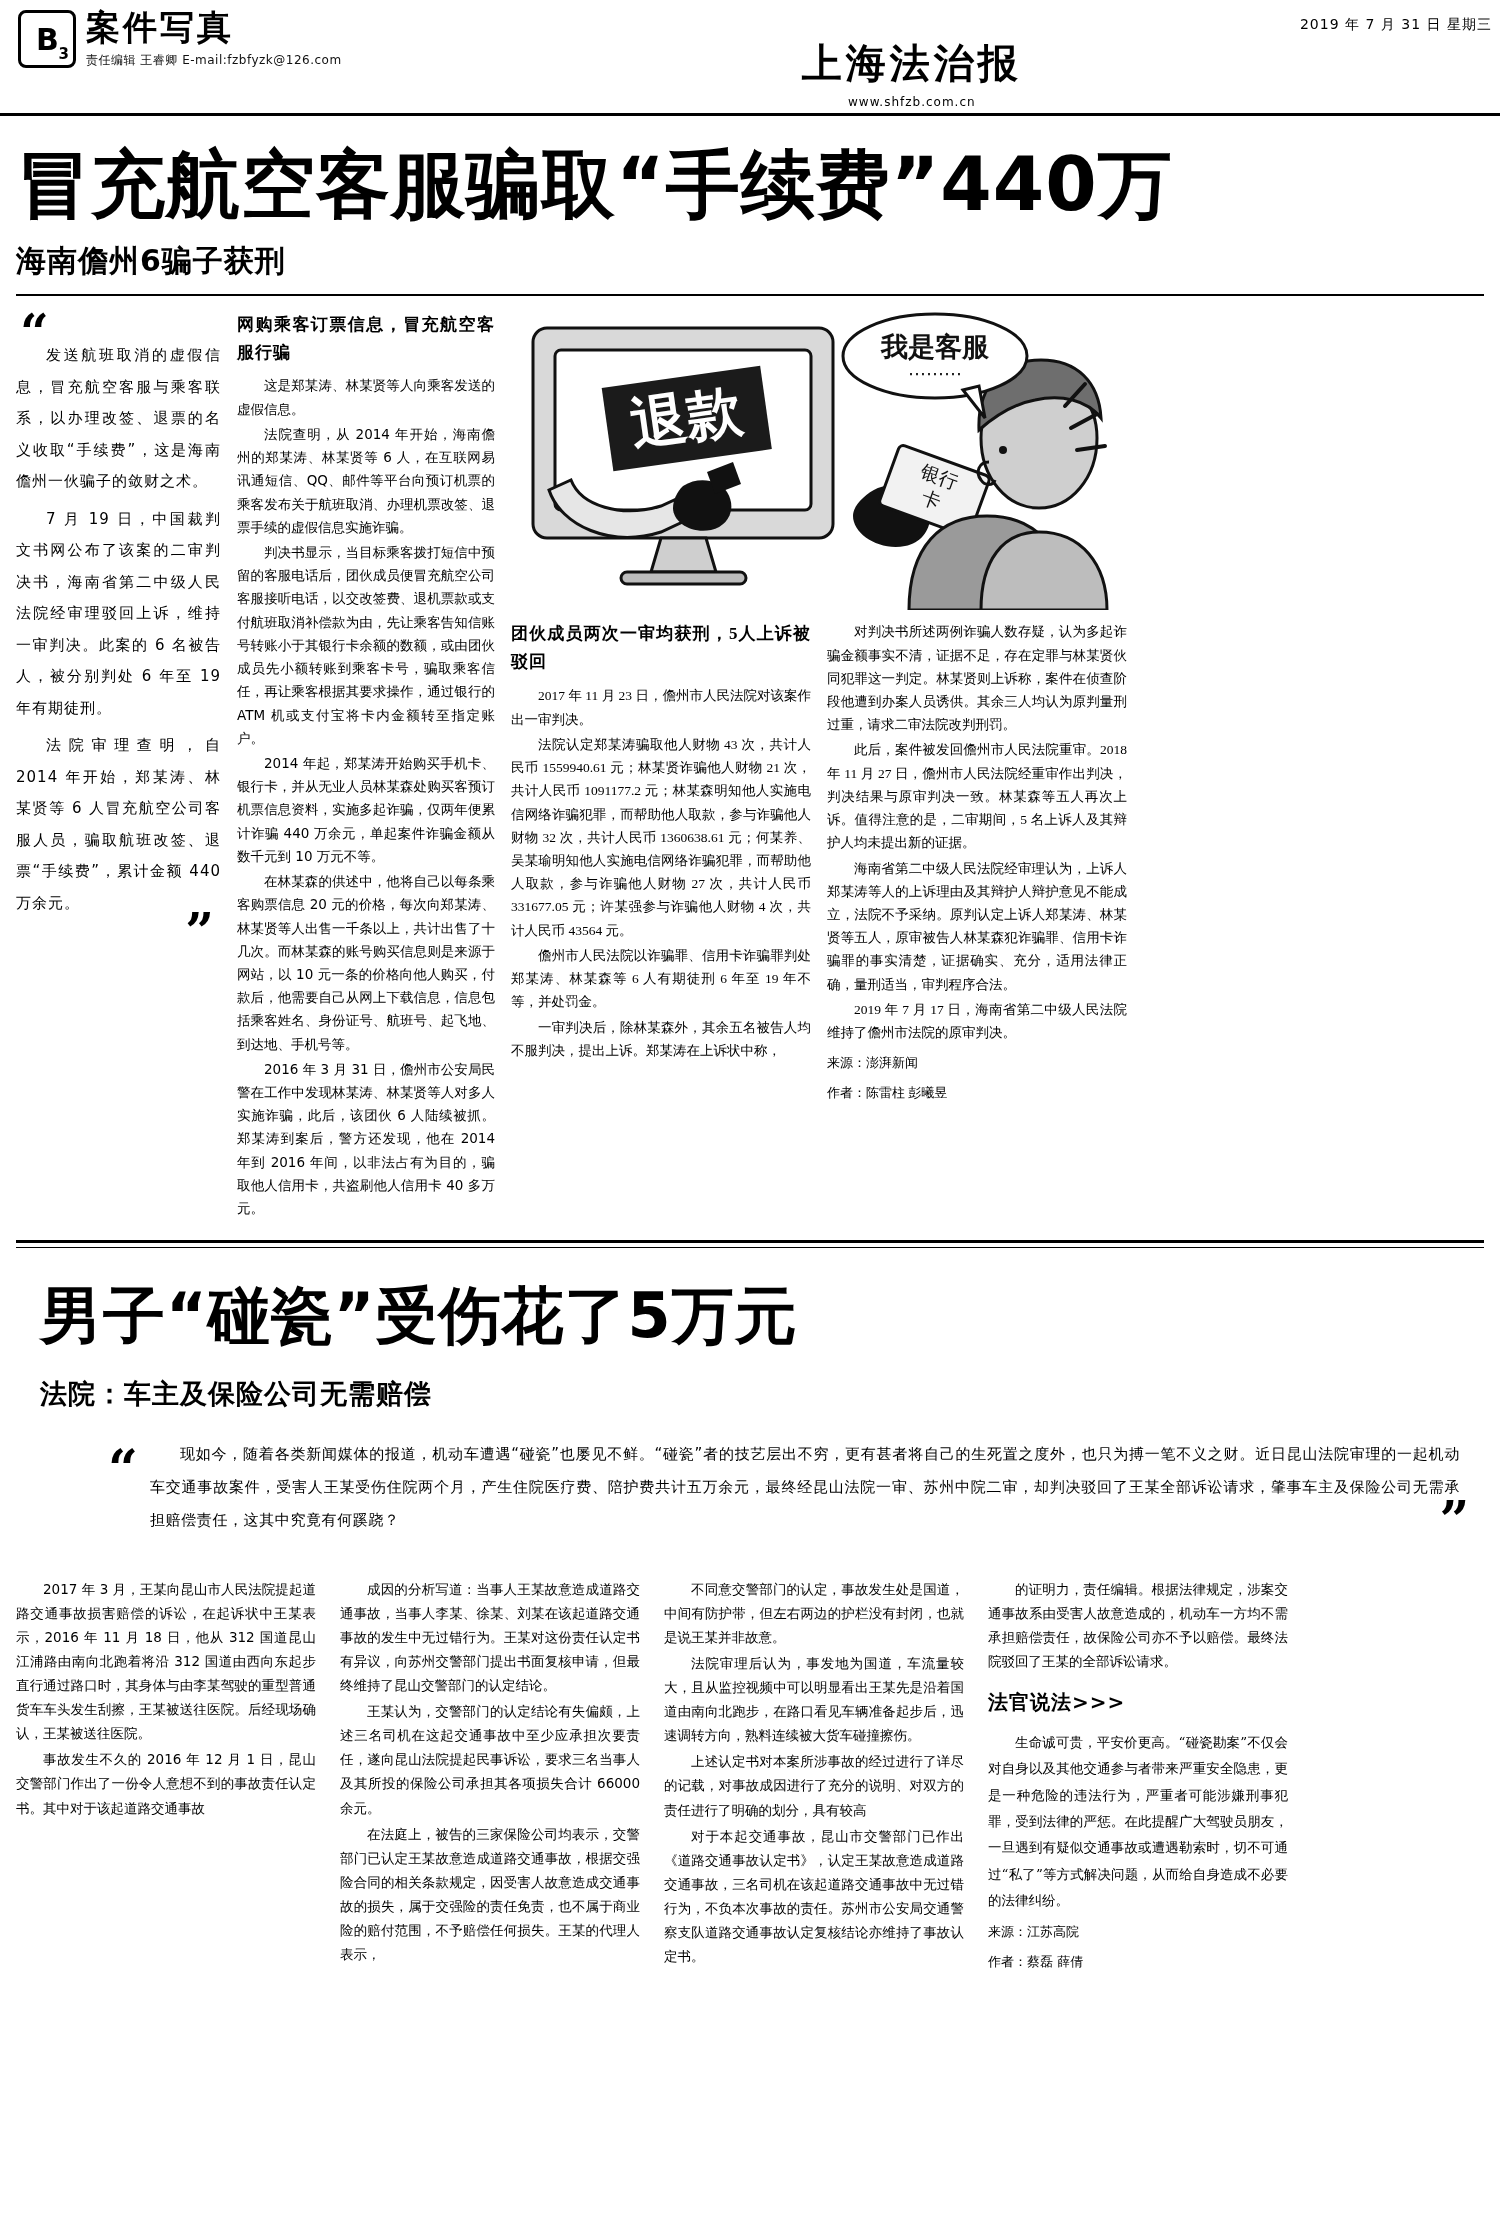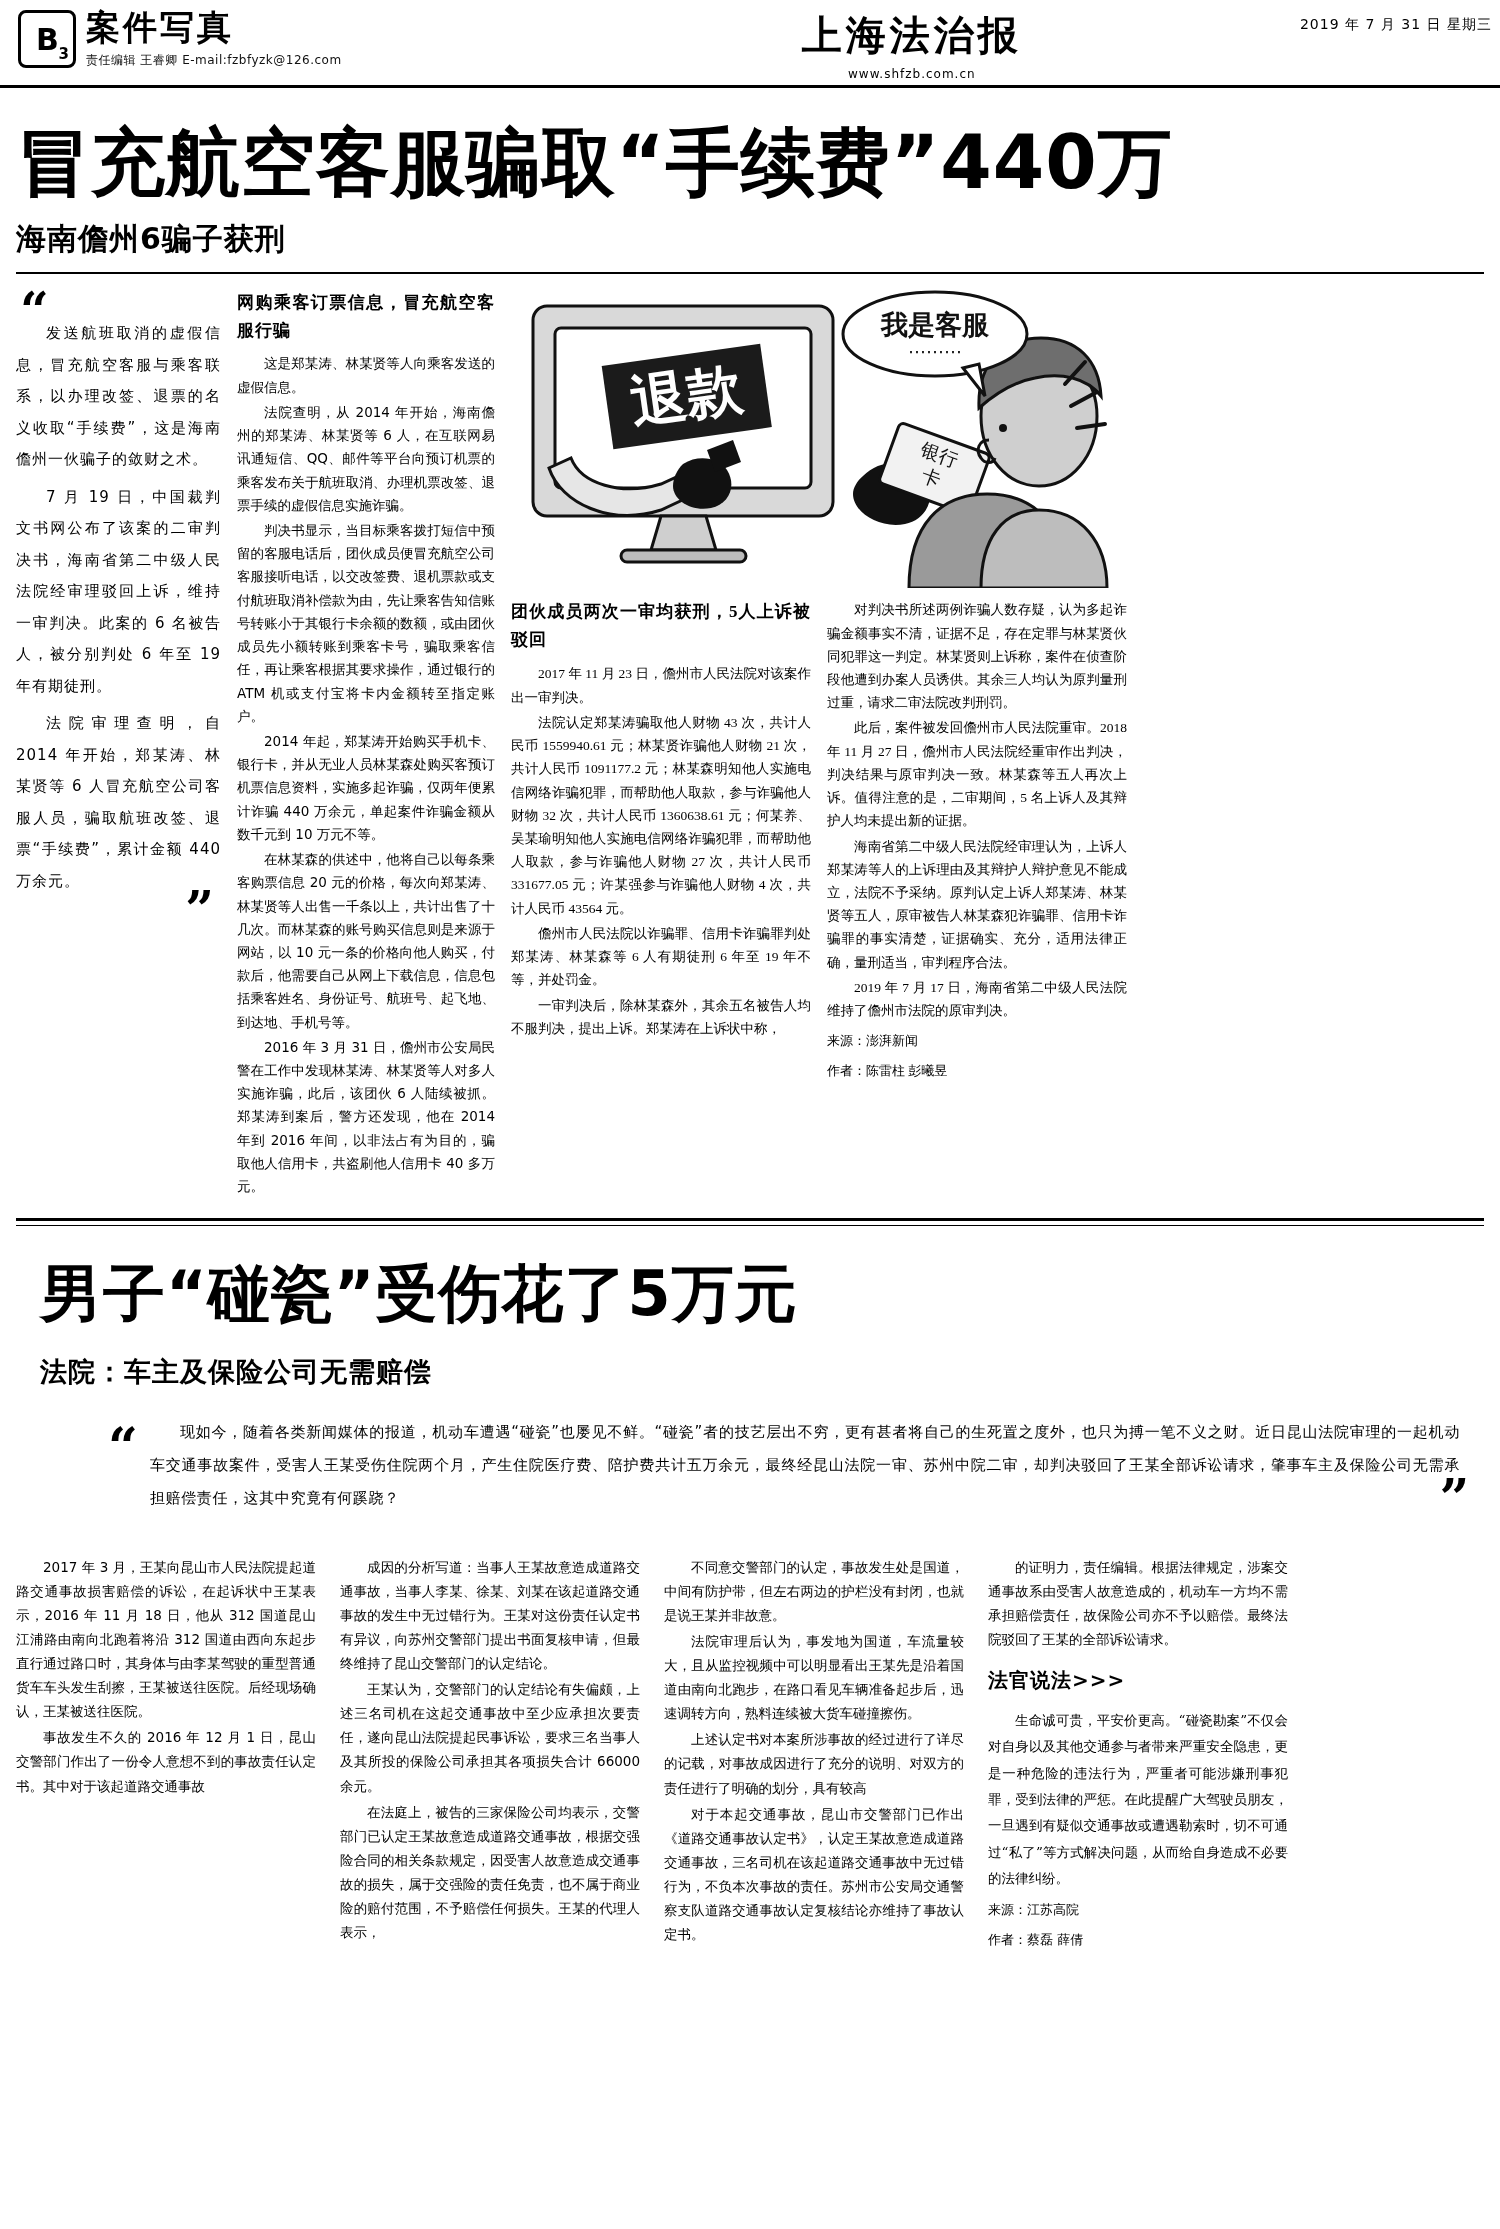--- a/index.html
+++ b/index.html
@@ -59,35 +59,36 @@
   .paper-block{
     flex:1;
     text-align:center;
     margin-top:-2px;
   }
   .paper-name{
     font-size:40px;
     font-weight:bold;
     letter-spacing:4px;
     font-family:Liberation Sans, sans-serif;
+    margin-top:28px;
   }
   .paper-url{
     font-size:12px;
     letter-spacing:1px;
     margin-top:4px;
   }
   .paper-date{
     position:absolute;
     right:8px;top:16px;
     font-size:14px;
     letter-spacing:1px;
   }
 
   
-  .headline-wrap{padding:10px 16px 0 16px;margin-top:24px;}
+  .headline-wrap{padding:28px 16px 0 16px;}
   .headline{
     font-size:74px;
     font-weight:bold;
     letter-spacing:1px;
     line-height:1.1;
     font-family:"DejaVu Sans","Liberation Sans",sans-serif;
     white-space:nowrap;
   }
   .subhead{
     font-size:30px;

